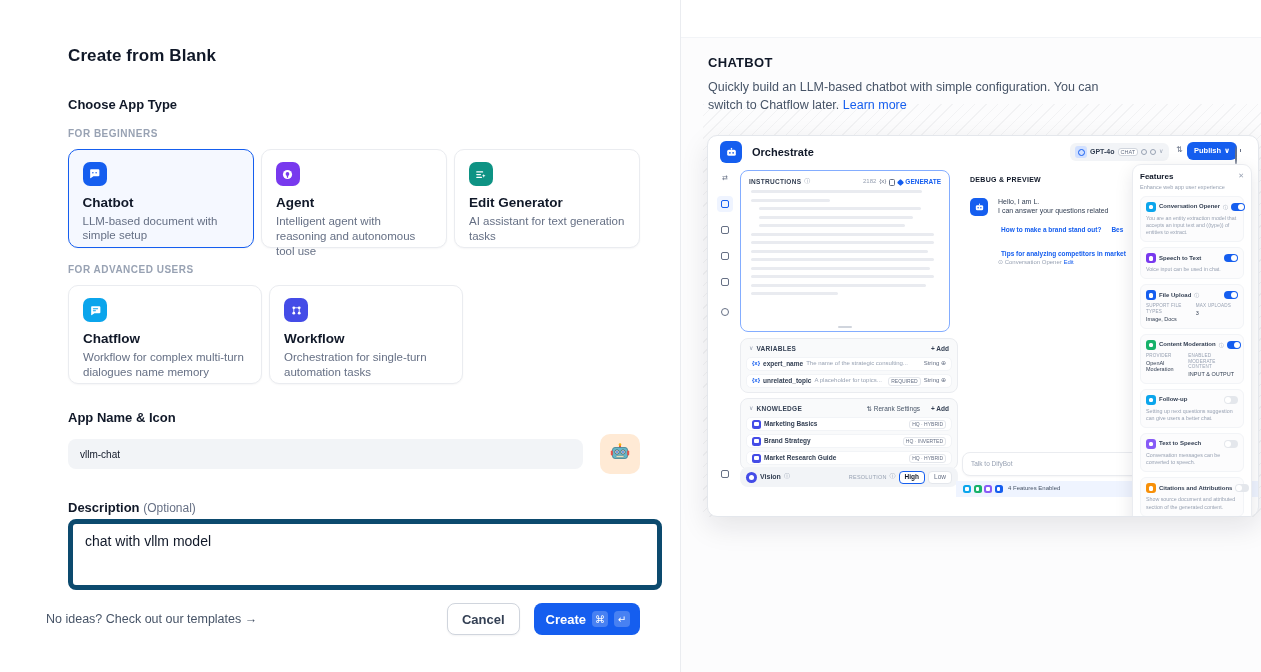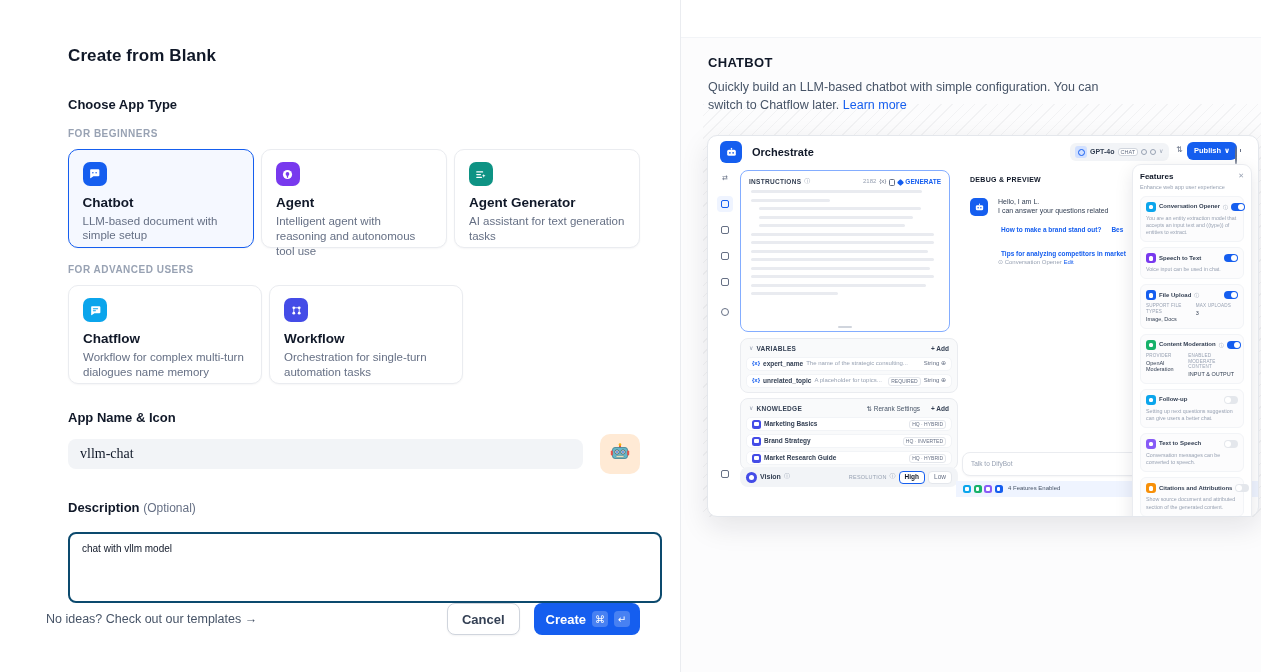--- a/index.html
+++ b/index.html
@@ -16,24 +16,24 @@
   .card { width:194px; height:99px; border:1px solid #eaecf0; border-radius:10px; background:#fff;
     padding:12px 14px; cursor:pointer; box-shadow:0 1px 2px rgba(16,24,40,.04); }
   .card.selected { border:1.5px solid #155eef; background:#f5f8ff; padding:11.5px 13.5px; }
   .card .icon-box { width:24px; height:24px; border-radius:7px; display:flex; align-items:center; justify-content:center; }
   .card .name { font-size:13.5px; font-weight:700; margin-top:9px; }
   .card .desc { font-size:11.5px; color:#667085; line-height:1.3; margin-top:4px; }
   .field-label { font-size:13px; font-weight:700; margin-top:26px; }
   .field-label .opt { font-weight:400; color:#667085; font-size:12px; }
   .name-row { display:flex; align-items:center; gap:17px; margin-top:9px; }
   .name-input { flex:1; height:30px; border:none; background:#f2f4f7; border-radius:8px; padding:0 12px;
-    font-size:14px; color:#101828; font-family:Liberation Serif, serif; outline:none; }
+    font-size:10px; color:#101828; font-family:Liberation Sans, sans-serif; outline:none; }
   .emoji-box { width:40px; height:40px; border-radius:10px; background:#ffead5; display:flex; align-items:center; justify-content:center; }
-  .desc-area { width:594px; height:71px; margin-top:17px; border:2px solid #0c4a6e; border-radius:8px;
-    padding:9px 12px; font-size:10px; color:#101828; font-family:inherit; resize:none; outline:none; background:#fff; }
+  .desc-area { width:594px; height:71px; margin-top:4px; border:5px solid #0c4a6e; border-radius:8px;
+    padding:9px 12px; font-size:14px; color:#101828; font-family:inherit; resize:none; outline:none; background:#fff; }
   .modal-footer { position:absolute; left:46px; right:40px; bottom:37px; display:flex; align-items:center; }
   .tpl-link { font-size:12.5px; color:#475467; cursor:pointer; }
   .footer-btns { margin-left:auto; display:flex; gap:14px; }
   .btn { height:32px; border-radius:8px; font-size:13px; font-weight:700; display:flex; align-items:center; cursor:pointer; }
   .btn-cancel { background:#fff; border:1px solid #d0d5dd; color:#344054; padding:0 14px; box-shadow:0 1px 2px rgba(16,24,40,.05); }
   .btn-create { background:#155eef; color:#fff; padding:0 10px 0 12px; gap:6px;justify-content:space-between; }
   .kbd { width:16px; height:16px; border-radius:4px; background:rgba(255,255,255,.22); font-size:10px;
     display:flex; align-items:center; justify-content:center; font-weight:400; }
 
   
@@ -181,21 +181,21 @@
       </div>
       <div class="card">
         <div class="icon-box" style="background: rgb(14, 147, 132);">
           <svg width="13" height="13" viewBox="0 0 24 24">
               <rect x="4" y="6" width="13" height="2.4" rx="1.2" fill="#fff"></rect>
               <rect x="4" y="11" width="9" height="2.4" rx="1.2" fill="#fff"></rect>
               <rect x="4" y="16" width="11" height="2.4" rx="1.2" fill="#fff"></rect>
               <path d="M18 11l1 2.4 2.4 1-2.4 1-1 2.4-1-2.4-2.4-1 2.4-1z" fill="#fff"></path>
             </svg>
         </div>
-        <div class="name">Agent Generator</div>
+        <div class="name">Edit Generator</div>
         <div class="desc">AI assistant for text generation tasks</div>
       </div>
     </div>
 
     <div class="group-label">FOR ADVANCED USERS</div>
     <div class="cards">
       <div class="card">
         <div class="icon-box" style="background: rgb(11, 165, 236);">
           <svg width="13" height="13" viewBox="0 0 24 24">
               <path fill="#fff" d="M5 4h14a2 2 0 0 1 2 2v9a2 2 0 0 1-2 2H10l-4.6 3.5c-.7.5-1.4.1-1.4-.8V6a2 2 0 0 1 1-2z"></path>

